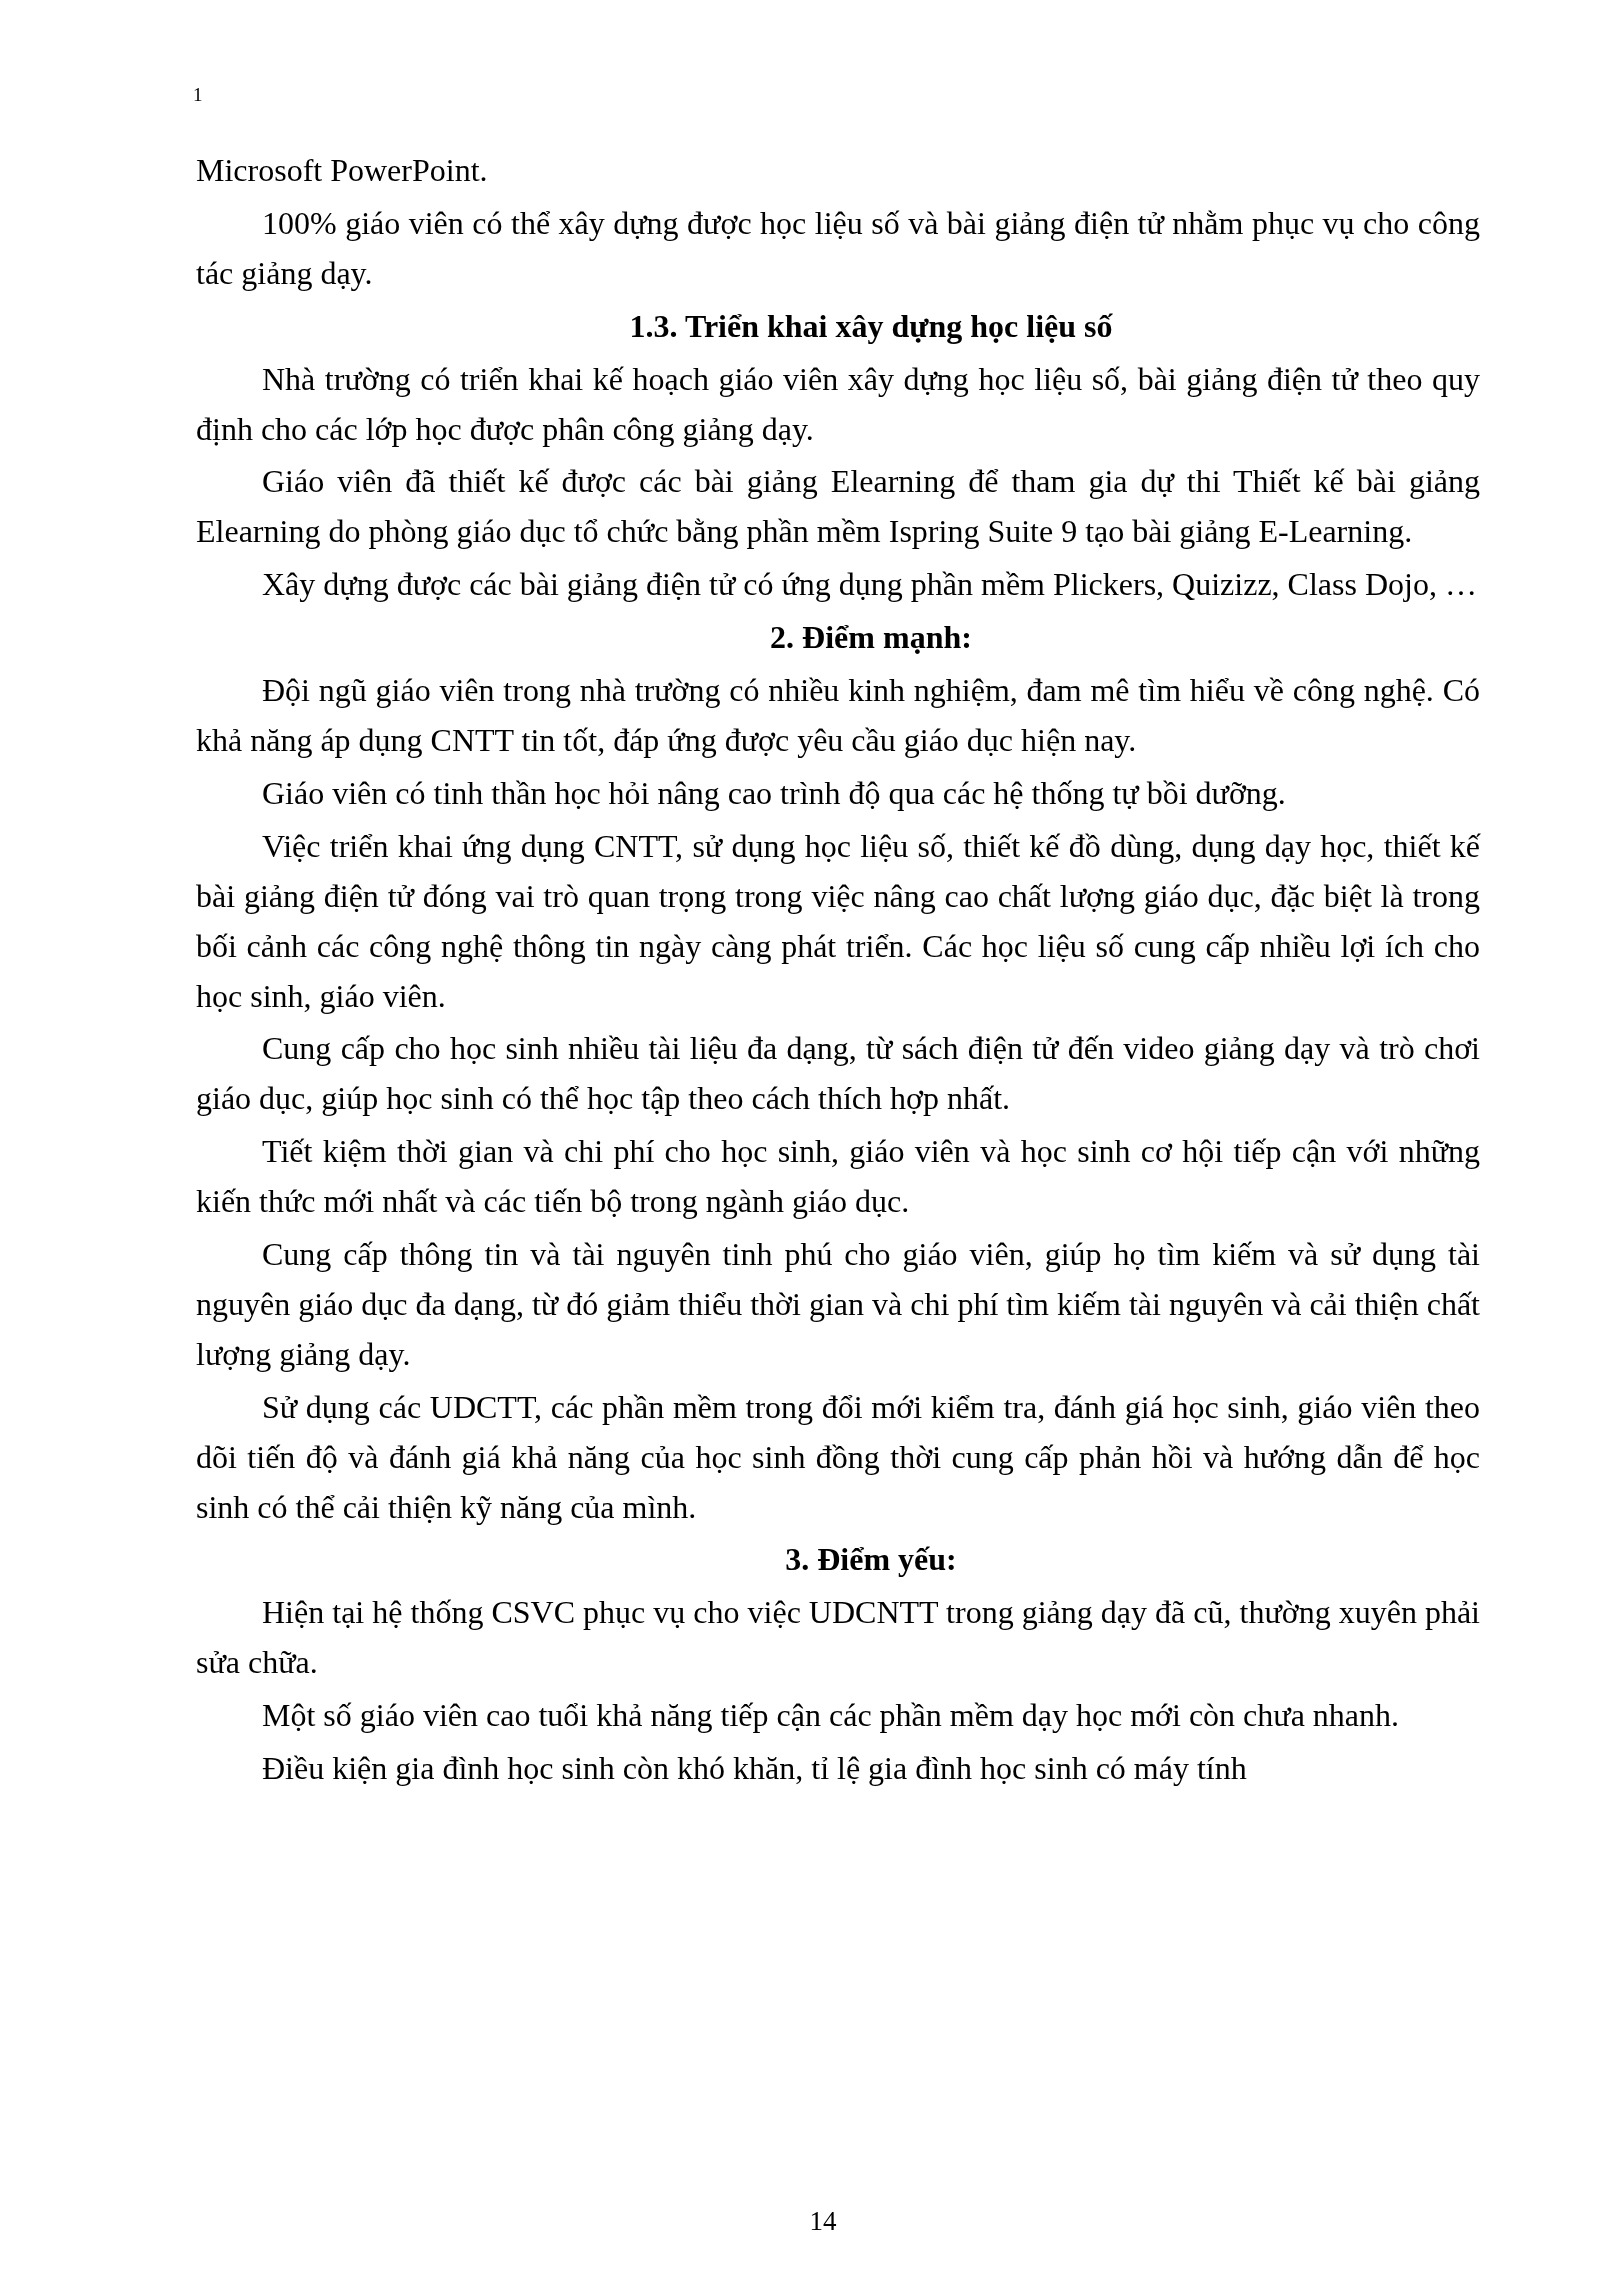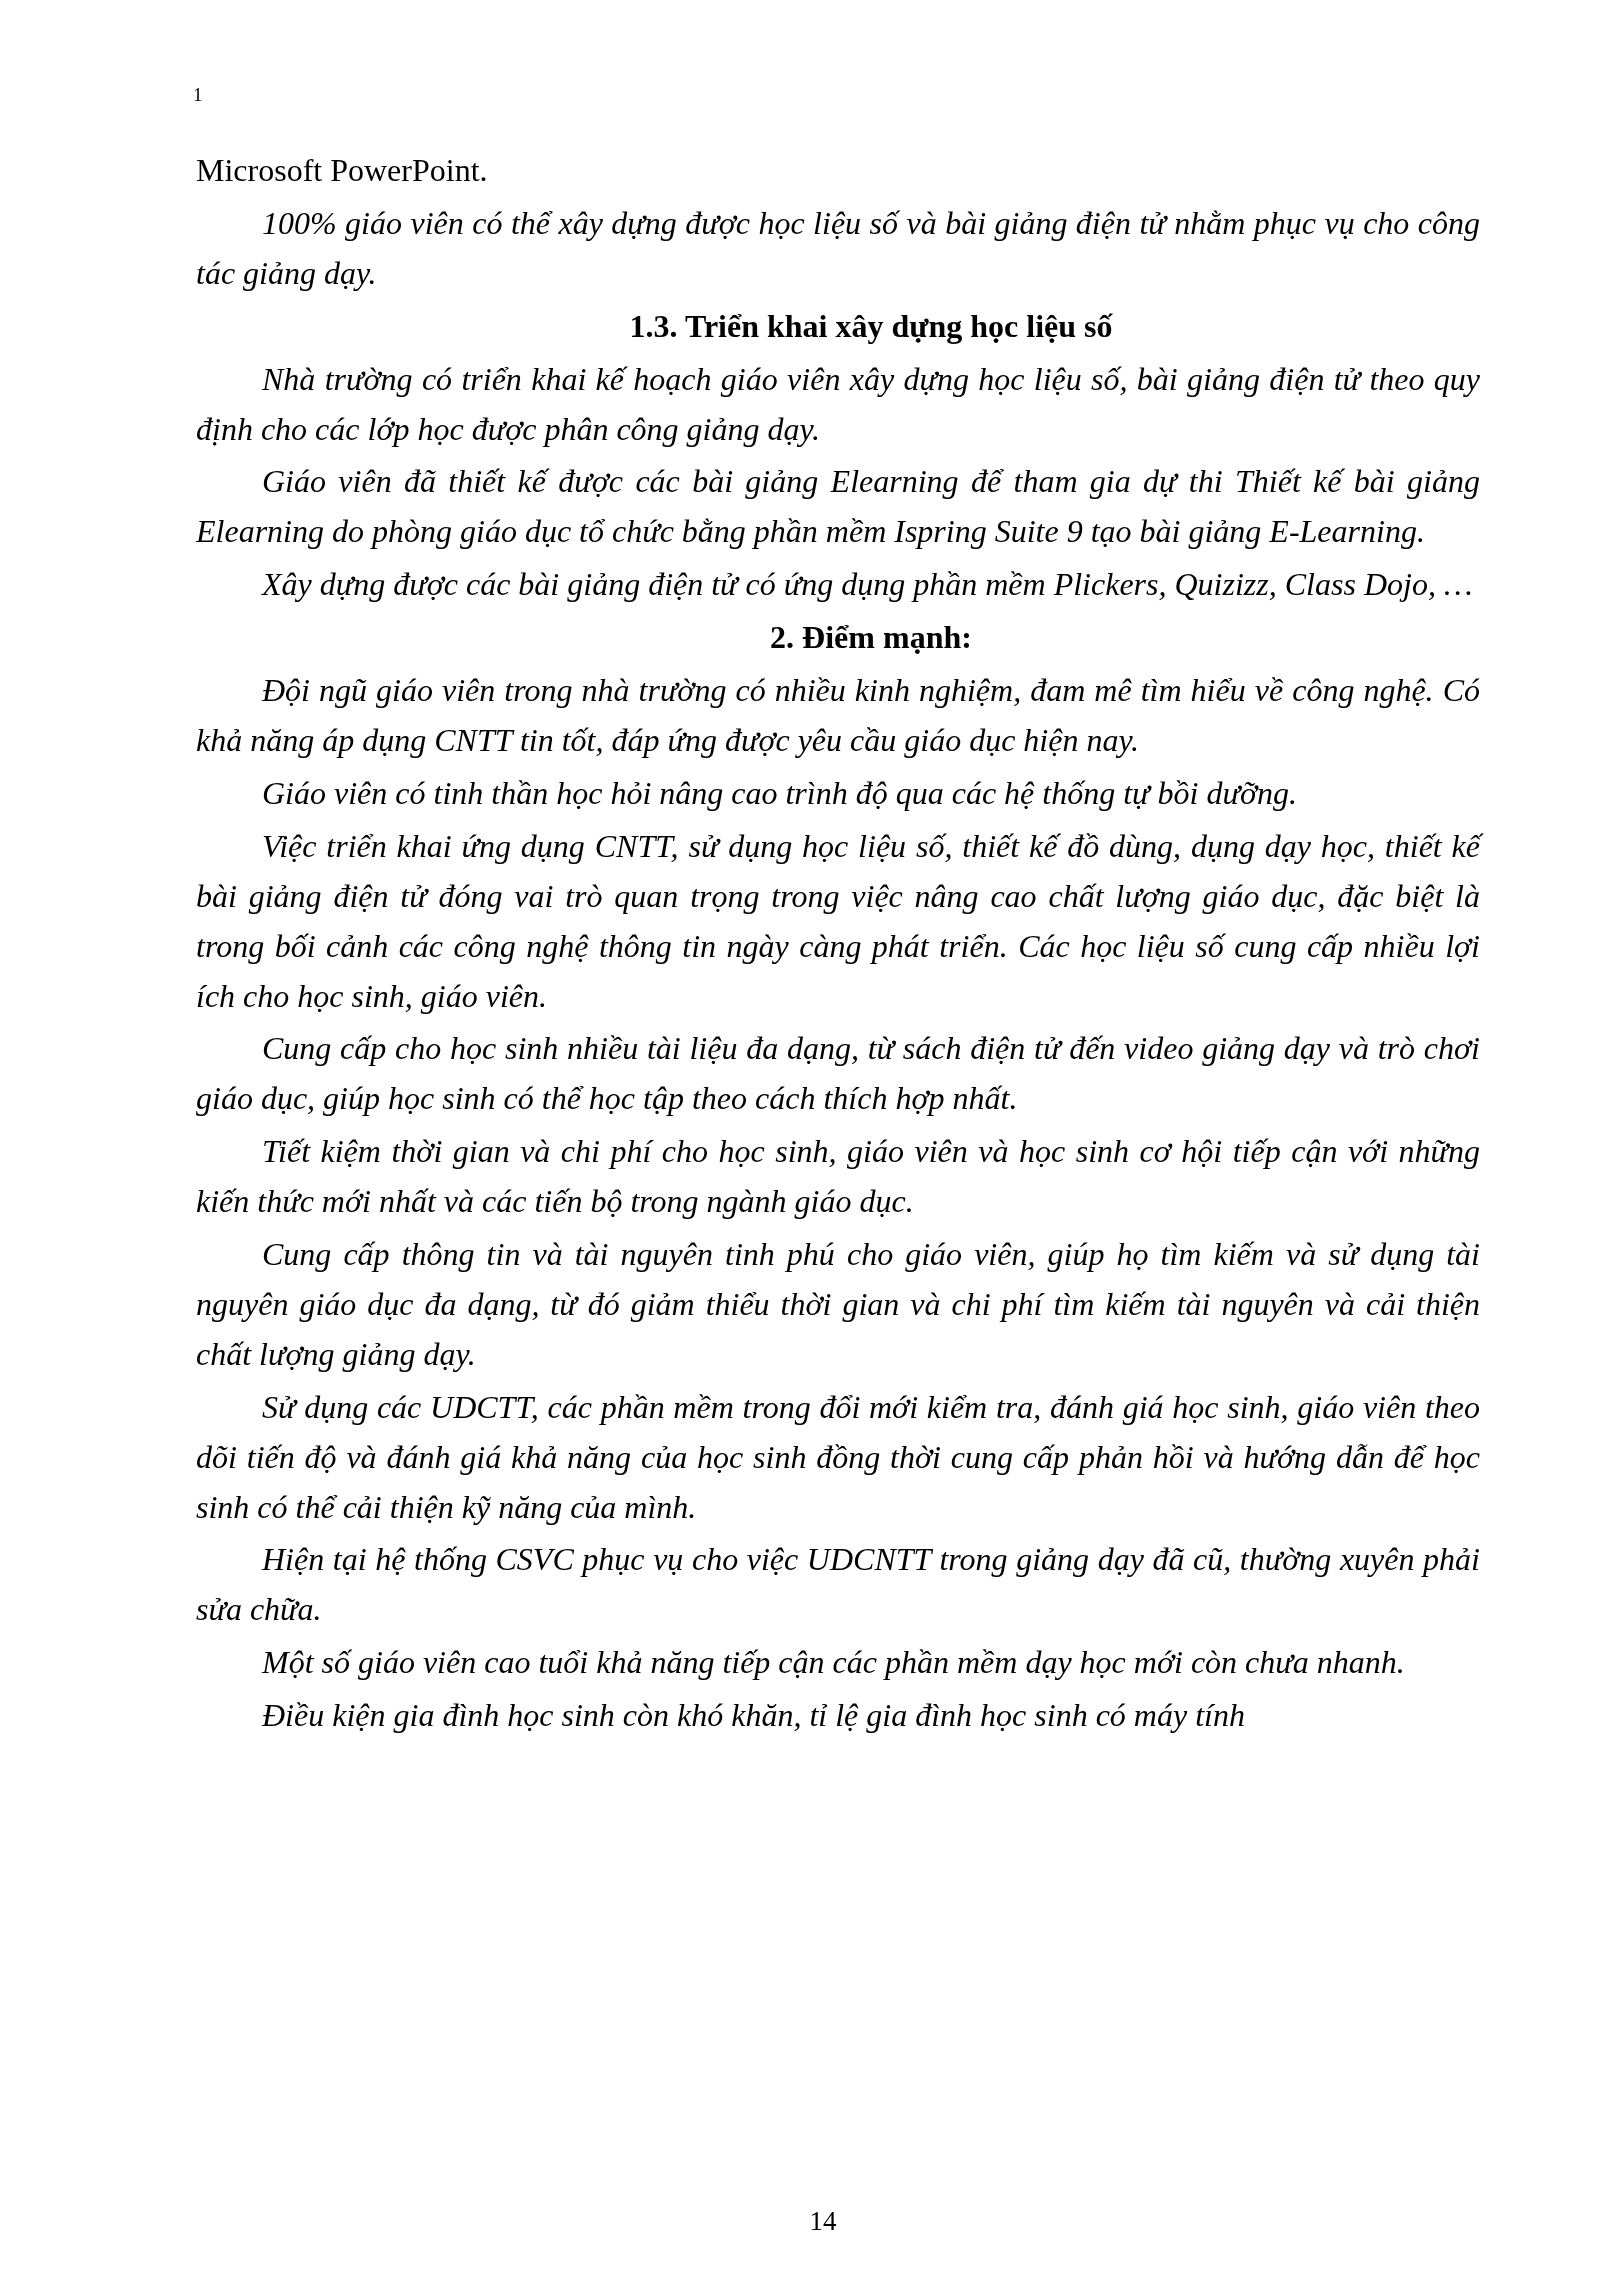--- a/index.html
+++ b/index.html
@@ -39,21 +39,20 @@
     margin: 3px;
     font-size: 32px;
     line-height: 1.56;
     text-align: justify;
     text-justify: inter-word;
     text-indent: 0;
     hyphens: none;
   }
   p.indent {
     text-indent: 66px;
-    font-style: italic;
   }
   p.heading {
     margin: 0;
     font-size: 32px;
     line-height: 1.56;
     font-weight: bold;
     text-indent: 66px;
     text-align: center;
   }
   .footer-page {
@@ -81,20 +80,21 @@
     <p class="para indent">Giáo viên đã thiết kế được các bài giảng Elearning để tham gia dự thi Thiết kế bài giảng Elearning do phòng giáo dục tổ chức bằng phần mềm Ispring Suite 9 tạo bài giảng E-Learning.</p>
     <p class="para indent">Xây dựng được các bài giảng điện tử có ứng dụng phần mềm Plickers, Quizizz, Class Dojo, …</p>
     <p class="heading">2. Điểm mạnh:</p>
     <p class="para indent">Đội ngũ giáo viên trong nhà trường có nhiều kinh nghiệm, đam mê tìm hiểu về công nghệ. Có khả năng áp dụng CNTT tin tốt, đáp ứng được yêu cầu giáo dục hiện nay.</p>
     <p class="para indent">Giáo viên có tinh thần học hỏi nâng cao trình độ qua các hệ thống tự bồi dưỡng.</p>
     <p class="para indent">Việc triển khai ứng dụng CNTT, sử dụng học liệu số, thiết kế đồ dùng, dụng dạy học, thiết kế bài giảng điện tử đóng vai trò quan trọng trong việc nâng cao chất lượng giáo dục, đặc biệt là trong bối cảnh các công nghệ thông tin ngày càng phát triển. Các học liệu số cung cấp nhiều lợi ích cho học sinh, giáo viên.</p>
     <p class="para indent"> Cung cấp cho học sinh nhiều tài liệu đa dạng, từ sách điện tử đến video giảng dạy và trò chơi giáo dục, giúp học sinh có thể học tập theo cách thích hợp nhất.</p>
     <p class="para indent">Tiết kiệm thời gian và chi phí cho học sinh, giáo viên và học sinh cơ hội tiếp cận với những kiến thức mới nhất và các tiến bộ trong ngành giáo dục.</p>
     <p class="para indent">Cung cấp thông tin và tài nguyên tinh phú cho giáo viên, giúp họ tìm kiếm và sử dụng tài nguyên giáo dục đa dạng, từ đó giảm thiểu thời gian và chi phí tìm kiếm tài nguyên và cải thiện chất lượng giảng dạy.</p>
     <p class="para indent">Sử dụng các UDCTT, các phần mềm trong đổi mới kiểm tra, đánh giá học sinh, giáo viên theo dõi tiến độ và đánh giá khả năng của học sinh đồng thời cung cấp phản hồi và hướng dẫn để học sinh có thể cải thiện kỹ năng của mình.</p>
+    <p class="heading">3. Điểm yếu:</p>
     <p class="para indent">Hiện tại hệ thống CSVC phục vụ cho việc UDCNTT trong giảng dạy đã cũ, thường xuyên phải sửa chữa.</p>
     <p class="para indent">Một số giáo viên cao tuổi khả năng tiếp cận các phần mềm dạy học mới còn chưa nhanh.</p>
     <p class="para indent">Điều kiện gia đình học sinh còn khó khăn, tỉ lệ gia đình học sinh có máy tính</p>
   </div>
 
   <div class="footer-page">14</div>
 
 </div>
 
 

